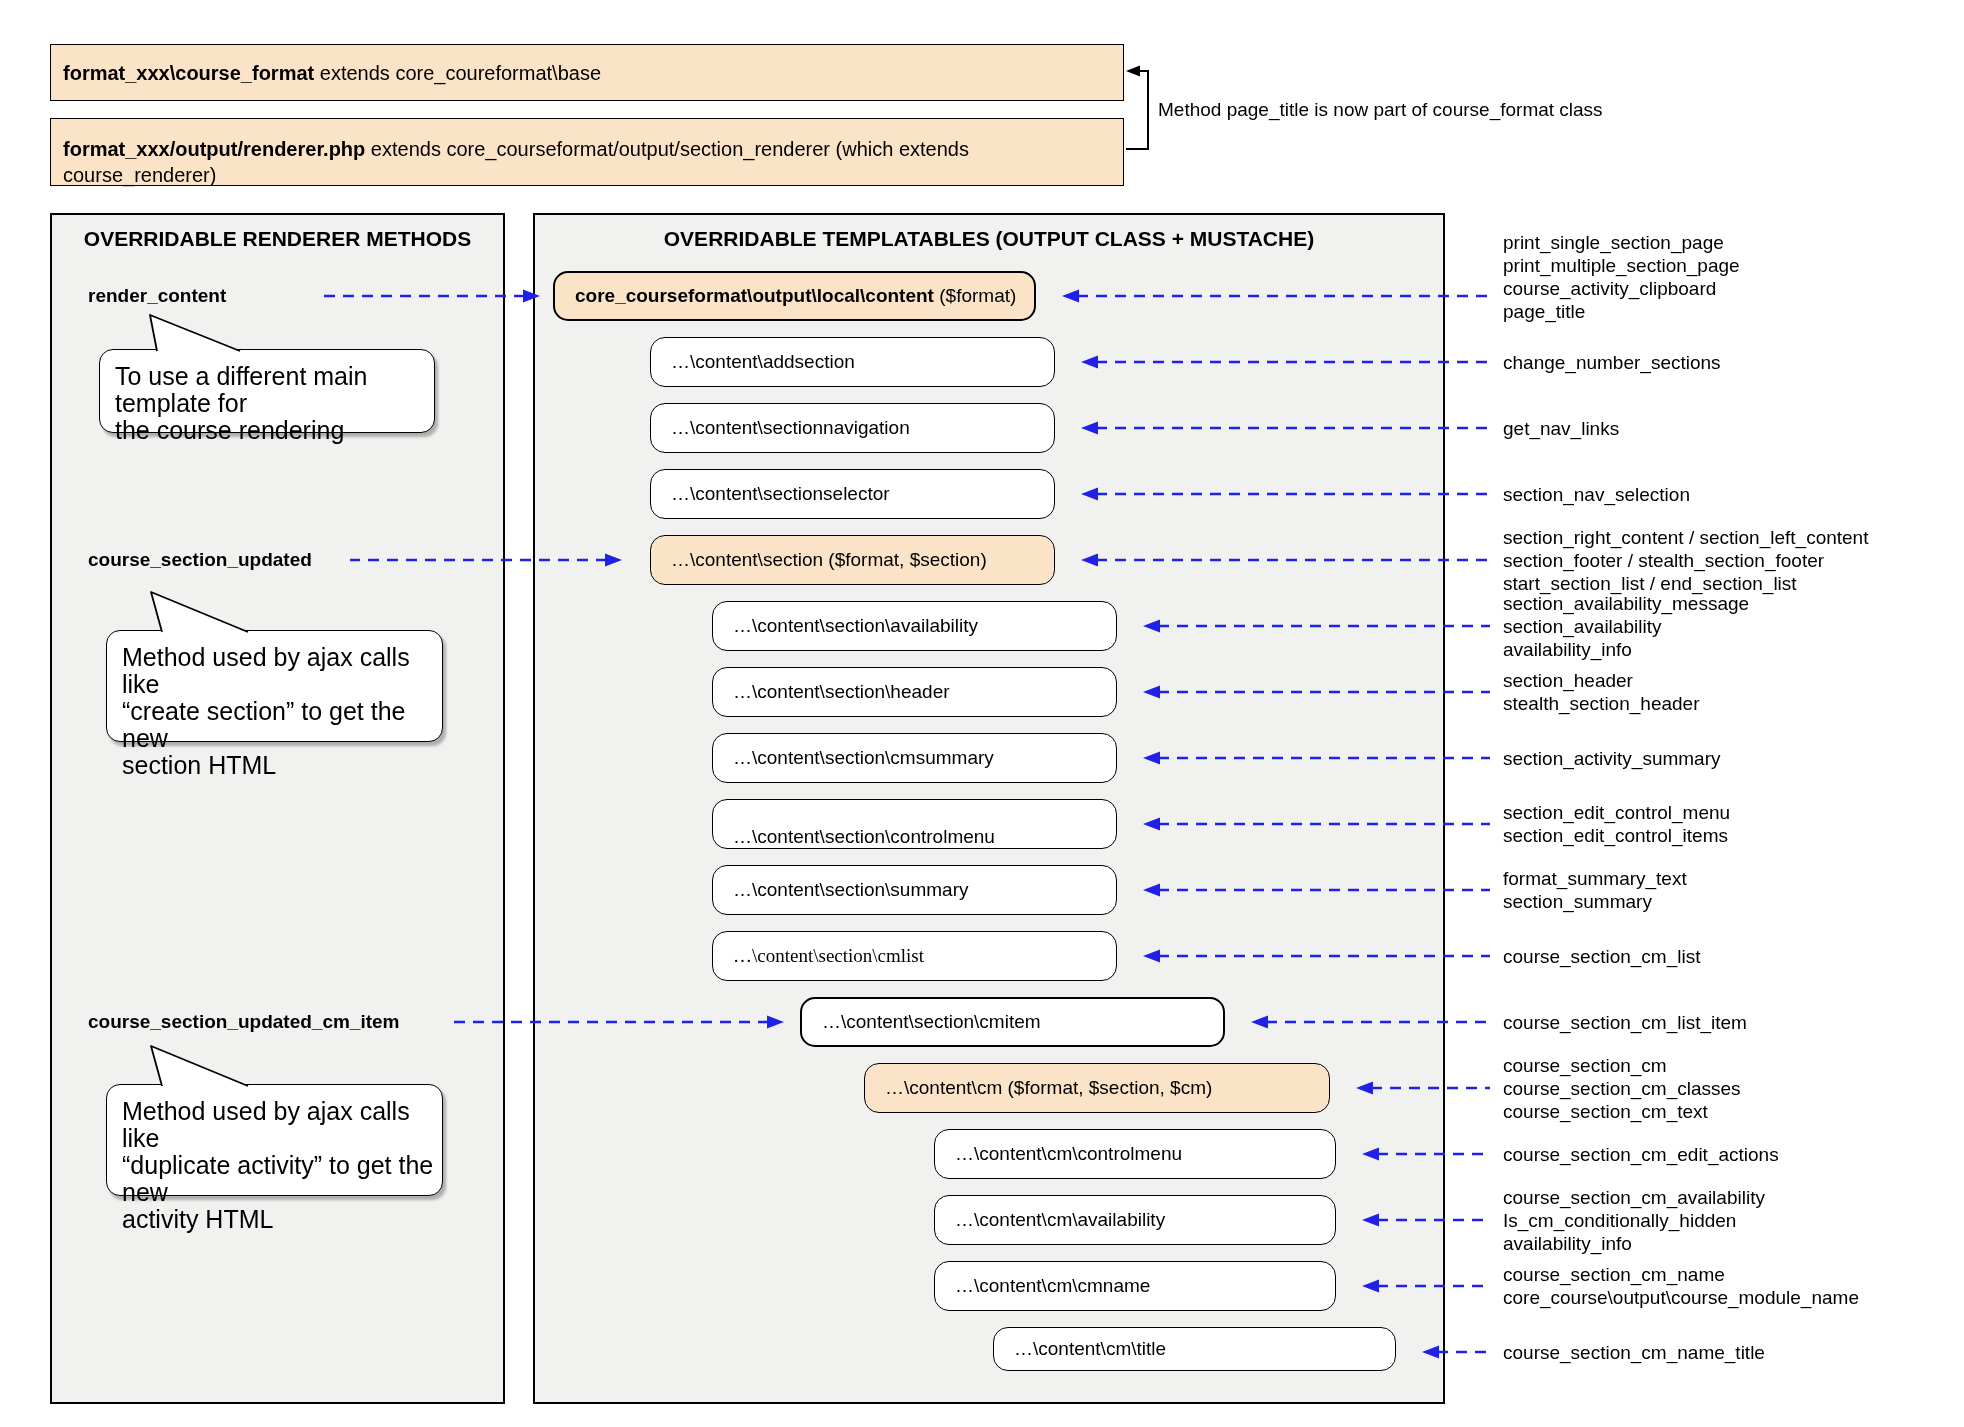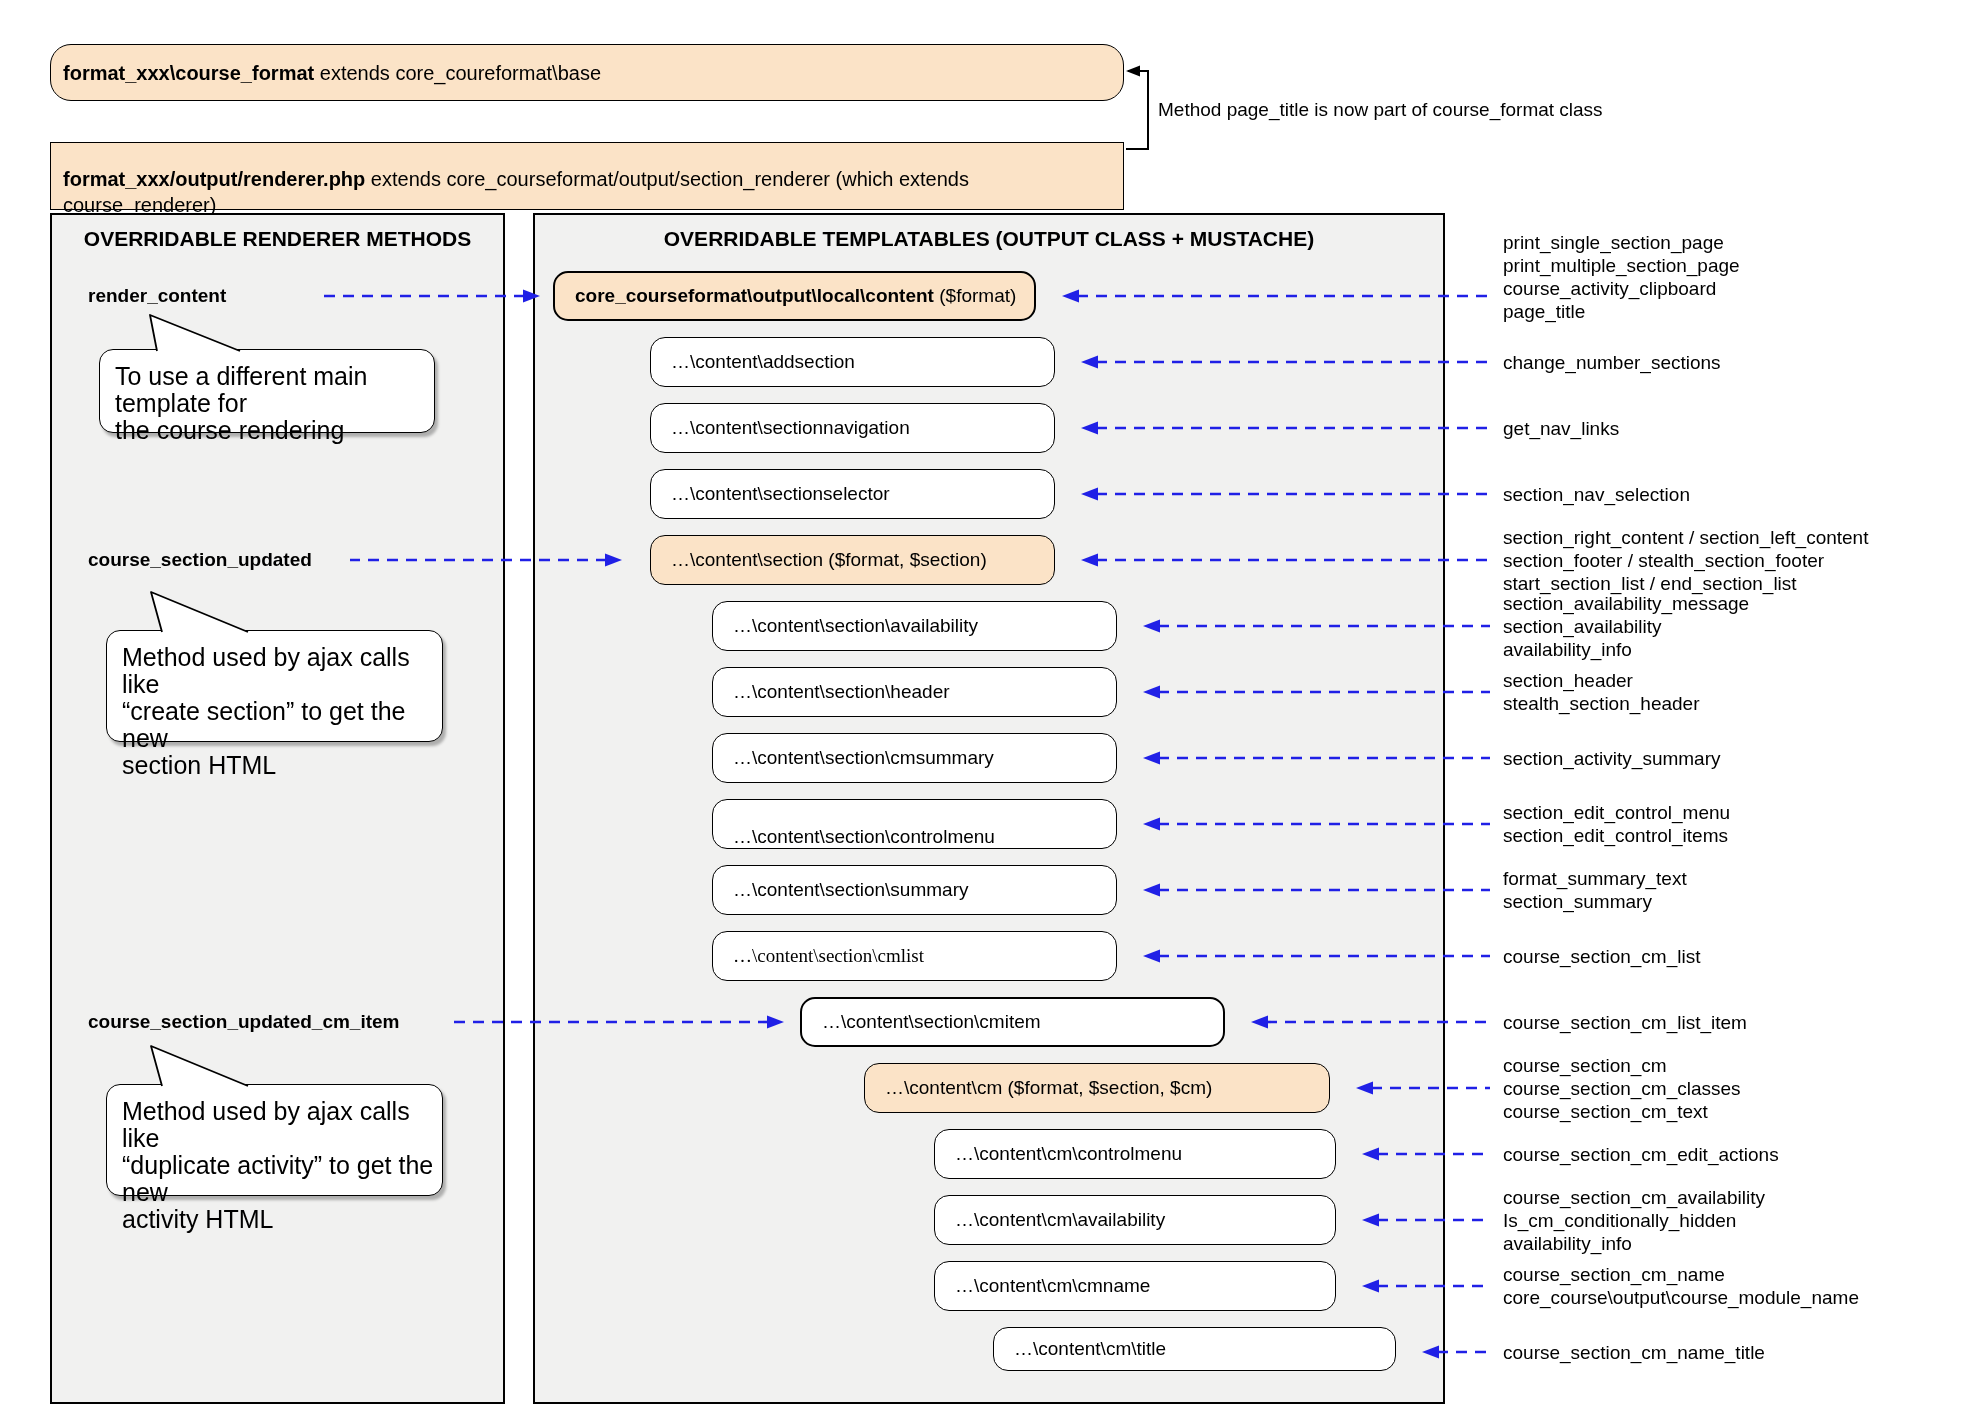--- a/index.html
+++ b/index.html
@@ -8,22 +8,22 @@
     font-family:"Liberation Sans","DejaVu Sans",sans-serif;color:#000;
     background:#ffffff;
   }
   
   .top-box{
     position:absolute;left:50px;width:1074px;box-sizing:border-box;
     background:#fbe3c7;border:1.8px solid #000;
     font-size:20px;line-height:26px;padding:0 12px;
   }
   .top-box .pre{white-space:pre-line;}
-  #class-box{top:44px;height:57px;padding-top:15px;border-radius:21px;}
-  #renderer-box{top:118px;height:68px;padding-top:23px;margin-top:24px;}
+  #class-box{top:44px;height:57px;padding-top:15px;}
+  #renderer-box{top:118px;height:68px;padding-top:17px;}
   .bracket-note{
     position:absolute;left:1158px;top:99px;font-size:19px;white-space:nowrap;
   }
   .deprecated-title{
     position:absolute;right:14px;top:153px;font-size:27px;white-space:nowrap;
   }
   
   .panel{position:absolute;top:213px;height:1191px;background:#f1f1f0;border:2px solid #000;box-sizing:border-box;}
   #renderer-panel{left:50px;width:455px;}
   #templatables-panel{left:533px;width:912px;}

